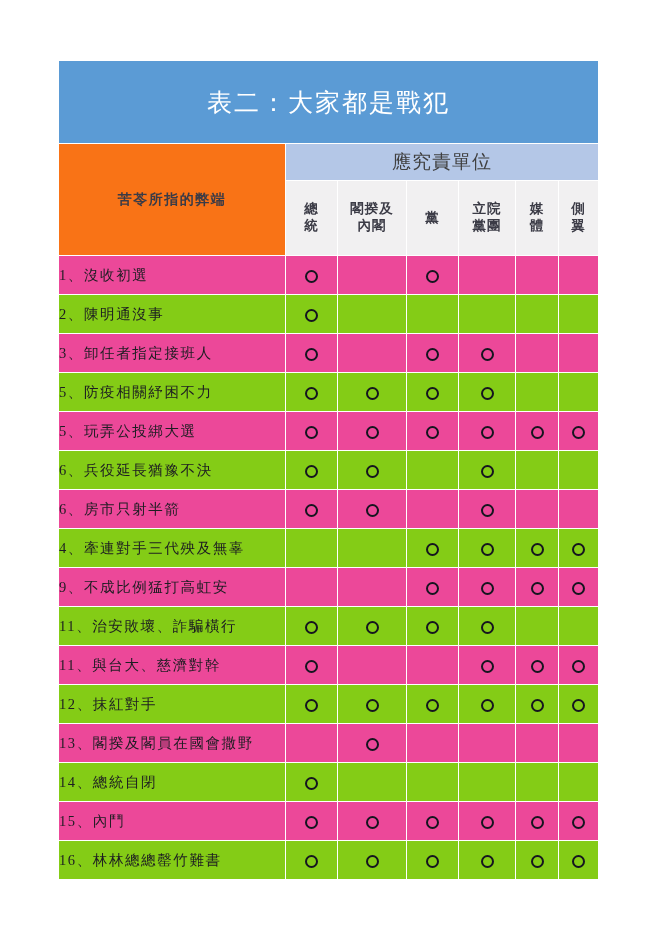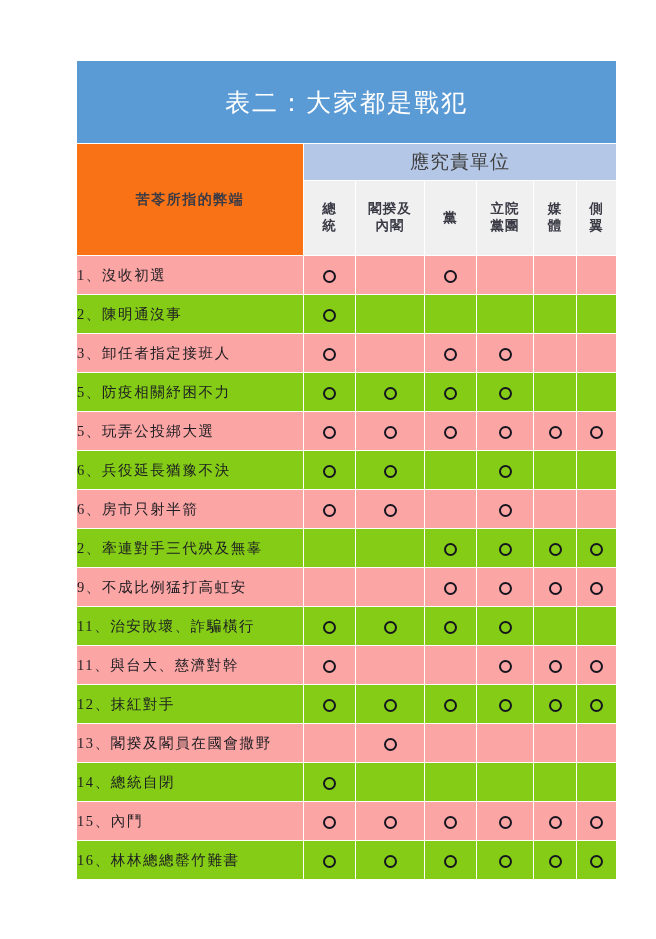--- a/index.html
+++ b/index.html
@@ -17,21 +17,21 @@
 
   #page {
     position: relative;
     width: 656px;
     height: 939px;
     box-sizing: border-box;
   }
 
   #table-wrap {
     position: absolute;
-    left: 76px;
+    left: 58px;
     top: 60px;
     width: 540px;
   }
 
   table.war-table {
     border-collapse: collapse;
     table-layout: fixed;
     width: 540px;
     background: #ffffff;
   }
@@ -86,21 +86,21 @@
     font-size: 13.5px;
     line-height: 1.25;
     height: 74px;
     letter-spacing: 1px;
   }
   .hdr-sub .stack {
     display: block;
   }
 
   
-  tr.row-odd  td { background: #fca5a5; }
+  tr.row-odd  td { background: #ec4899; }
   tr.row-even td { background: #84cc16; }
 
   td.item {
     text-align: left;
     vertical-align: middle;
     padding-left: 12px;
     font-size: 14.5px;
     color: #1d1d22;
     letter-spacing: 1.6px;
     height: 38px;
@@ -238,21 +238,21 @@
           <tr class="row-odd">
             <td class="item">6、房市只射半箭</td>
             <td class="mark"><span class="ring"></span></td>
             <td class="mark"><span class="ring"></span></td>
             <td class="mark"></td>
             <td class="mark"><span class="ring"></span></td>
             <td class="mark"></td>
             <td class="mark"></td>
           </tr>
           <tr class="row-even">
-            <td class="item">2、牽連對手三代殃及無辜</td>
+            <td class="item">4、牽連對手三代殃及無辜</td>
             <td class="mark"></td>
             <td class="mark"></td>
             <td class="mark"><span class="ring"></span></td>
             <td class="mark"><span class="ring"></span></td>
             <td class="mark"><span class="ring"></span></td>
             <td class="mark"><span class="ring"></span></td>
           </tr>
           <tr class="row-odd">
             <td class="item">9、不成比例猛打高虹安</td>
             <td class="mark"></td>

